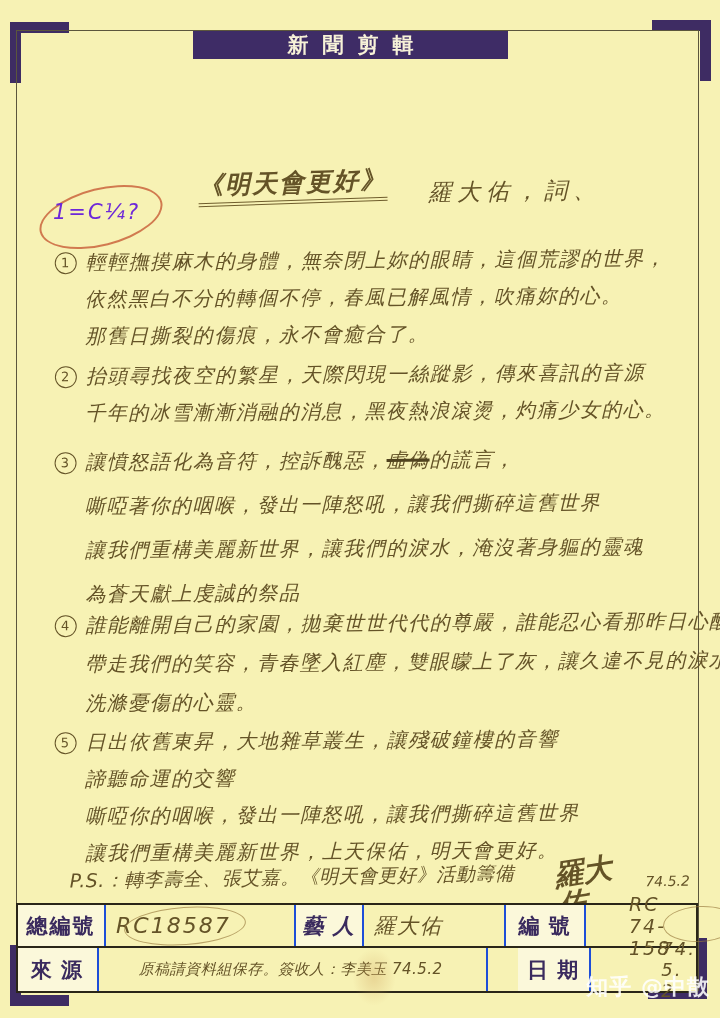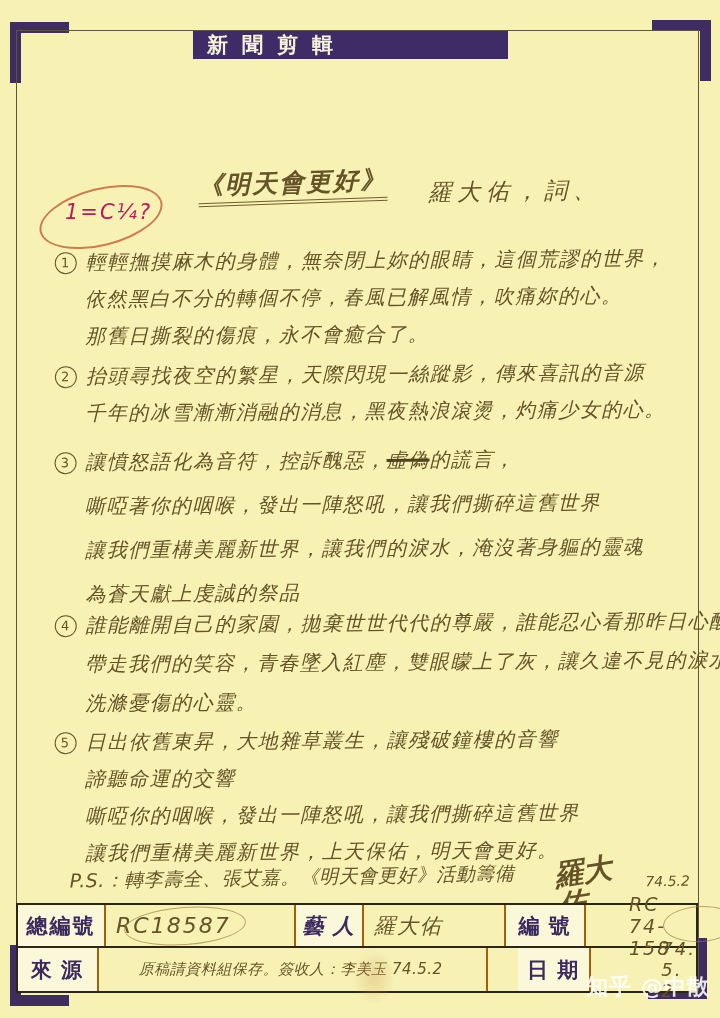--- a/index.html
+++ b/index.html
@@ -20,29 +20,29 @@
   .logo-grid{display:flex;border:2px solid #342457;}
   .logo-left{width:158px;border-right:2px solid #342457;}
   .rock{font-weight:bold;font-size:45px;line-height:52px;text-align:center;letter-spacing:1px;transform:scaleY(1.05);border-bottom:2px solid #342457;}
   .newsclips{font-size:21px;font-weight:bold;line-height:29px;text-align:center;letter-spacing:0px;transform:scaleX(0.96);}
   .logo-right{width:153px;padding:2px 4px 1px 6px;box-sizing:border-box;}
   .brand{font-weight:bold;font-size:26px;line-height:28px;letter-spacing:1px;font-family:"Liberation Serif",serif;}
   .dept{font-weight:bold;font-size:17px;line-height:20px;letter-spacing:11px;text-indent:6px;font-family:"Liberation Serif",serif;}
   .addr{font-size:8.5px;line-height:11px;margin-top:2px;white-space:nowrap;color:#4a3a6e;}
   .phone{font-size:9px;line-height:11px;color:#4a3a6e;}
   .banner{margin-top:0px;background:#3e2c66;color:#f7f2d8;font-family:"Liberation Serif",serif;
-          font-weight:bold;font-size:21px;height:28px;line-height:28px;text-align:left;letter-spacing:14px;text-indent:14px;}
+          font-weight:bold;font-size:21px;height:28px;line-height:28px;text-align:center;letter-spacing:14px;text-indent:14px;}
 
   
   .hand{font-family:"DejaVu Sans",sans-serif;color:#645327;font-style:italic;}
   .ms-title{position:absolute;left:198px;top:166px;font-size:25px;font-weight:bold;
             border-bottom:4px double #6f5d2c;padding-bottom:1px;transform:rotate(-2deg);letter-spacing:2px;}
   .ms-credit{position:absolute;left:428px;top:176px;font-size:23px;letter-spacing:6px;transform:rotate(-1deg);}
 
-  .red-note{position:absolute;left:65px;top:200px;font-size:21px;color:#be185d;font-style:italic;letter-spacing:2px;}
+  .red-note{position:absolute;left:53px;top:200px;font-size:21px;color:#6d28d9;font-style:italic;letter-spacing:2px;}
   .red-oval{position:absolute;left:38px;top:188px;width:122px;height:54px;border:2px solid rgba(196,81,46,.75);
             border-radius:50%;transform:rotate(-14deg);}
 
   .verse{position:absolute;left:55px;width:632px;padding-left:30px;box-sizing:border-box;
          font-size:20px;letter-spacing:1.5px;transform:rotate(-0.4deg);}
   .verse .vline{white-space:nowrap;}
   .vnum{display:inline-flex;justify-content:center;align-items:center;width:20px;height:20px;margin-left:-30px;margin-right:9px;
         border:1.6px solid #645327;border-radius:50%;font-size:13px;font-style:normal;vertical-align:2px;}
   .v1{top:242px;line-height:37px;}
   .v2{top:356px;line-height:37px;}
@@ -53,21 +53,21 @@
 
   .ps-row{position:absolute;left:70px;top:858px;width:620px;display:flex;align-items:flex-start;transform:rotate(-1deg);}
   .ps-text{font-size:19px;letter-spacing:0.5px;line-height:34px;}
   .ps-sign{font-size:29px;font-weight:bold;transform:rotate(-8deg);margin-left:10px;line-height:30px;}
   .ps-date{font-size:14px;margin-left:4px;margin-top:20px;}
 
   
   .form-table{position:absolute;left:16px;top:903px;width:682px;border:2px solid #2a2618;border-bottom:2px solid #2a2618;box-sizing:border-box;background:#f7f2b4;}
   .frow{display:flex;border-bottom:2px solid #2a2618;}
   .frow:last-child{border-bottom:none;}
-  .fcell{box-sizing:border-box;border-right:2px solid #a16207;overflow:visible;}
+  .fcell{box-sizing:border-box;border-right:2px solid #1d4ed8;overflow:visible;}
   .fcell:last-child{border-right:none;}
   .flabel{background:#fbf8da;color:#3a2a5e;font-family:"Liberation Serif",serif;font-weight:bold;
           font-size:21px;display:flex;align-items:center;justify-content:center;letter-spacing:2px;white-space:nowrap;}
   .fval{display:flex;align-items:center;padding-left:10px;position:relative;}
   .r1{height:41px;}
   .r2{height:43px;gap:30px;}
   .val-big{font-size:22px;letter-spacing:2px;}
   .val-mid{font-size:21px;letter-spacing:2px;}
   .val-small{font-size:15px;letter-spacing:0.5px;white-space:nowrap;}
   .pen-oval{position:absolute;border:1.5px solid rgba(150,120,60,.65);border-radius:50%;}

